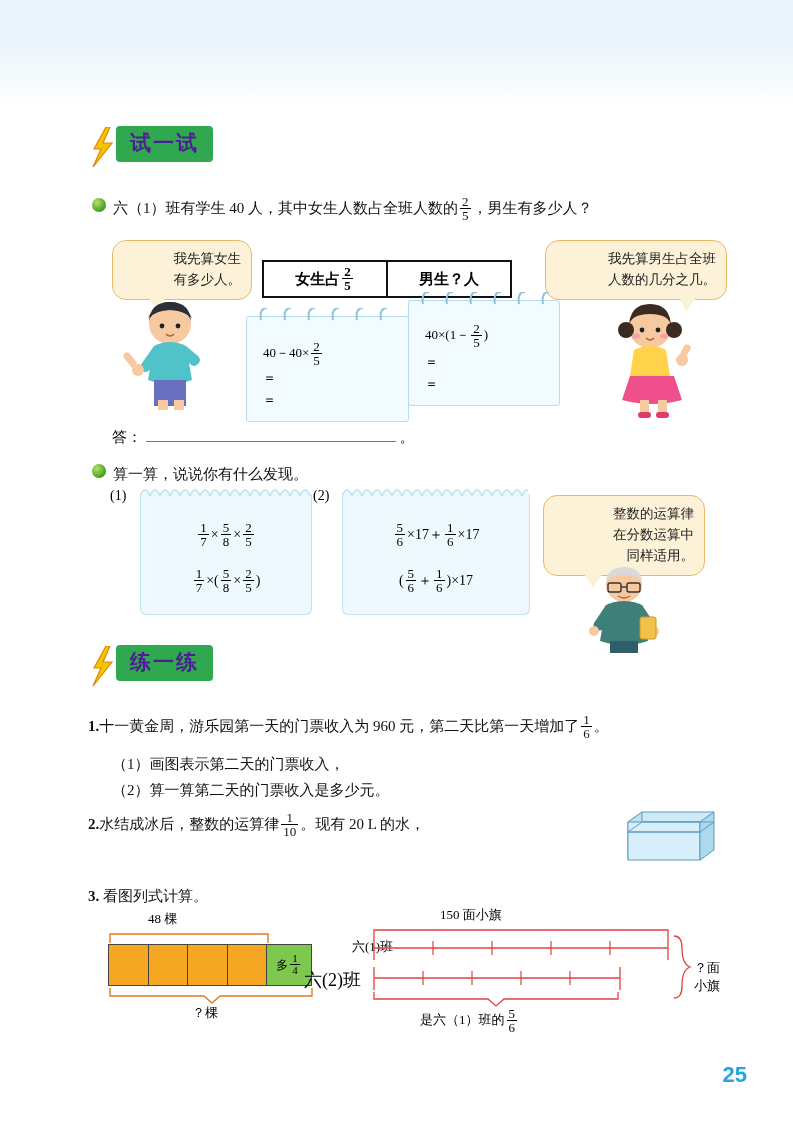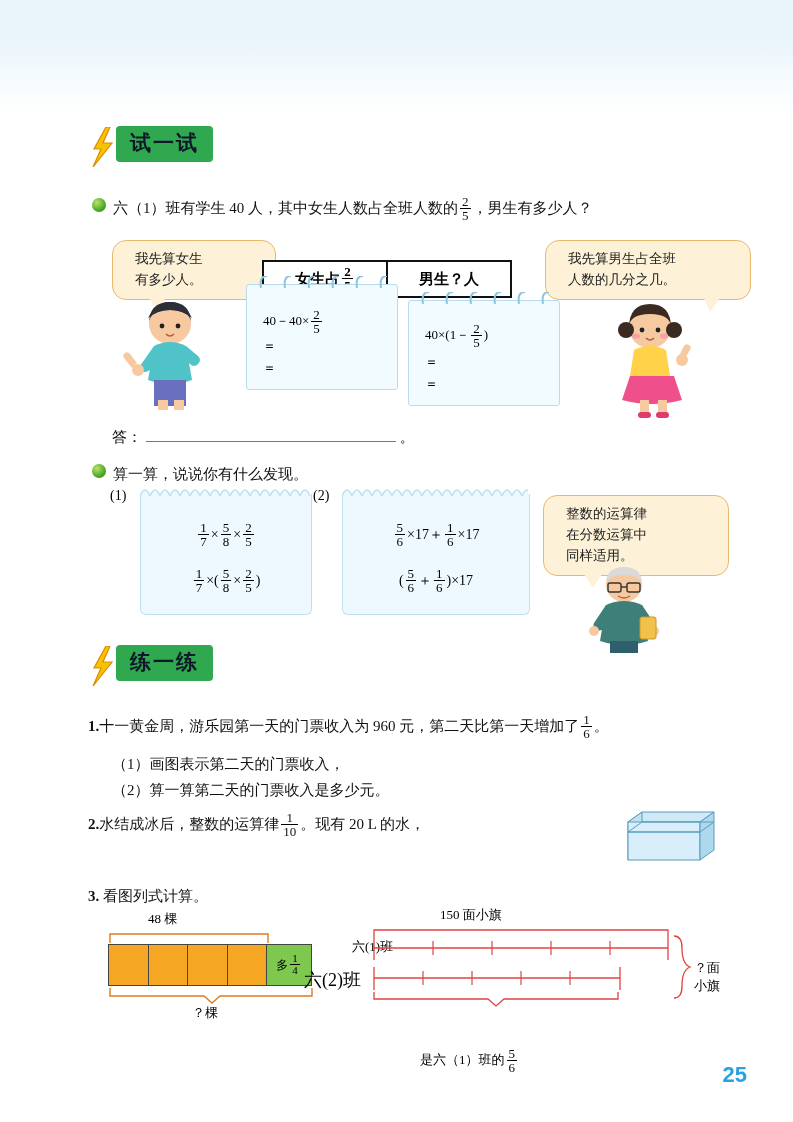--- a/index.html
+++ b/index.html
@@ -15,38 +15,38 @@
     background:
       linear-gradient(to bottom,#eaf4fb 0px,#eaf4fb 40px,#f3f9fd 70px,#ffffff 110px);
   }
   
   .frac{display:inline-flex;flex-direction:column;align-items:center;vertical-align:middle;
         line-height:1;font-size:13px;margin:0 2px;position:relative;top:-1px;}
   .frac .num{padding:0 2px;}
   .frac .den{padding:0 2px;border-top:1px solid #000;}
   .sec-title{position:absolute;display:flex;align-items:center;}
   .badge{
-    display:inline-block;color:#0f172a;font-weight:bold;font-size:21px;
+    display:inline-block;color:#4c1d95;font-weight:bold;font-size:21px;
     font-family:"Liberation Sans",sans-serif;
     padding:3px 14px 5px 14px;border-radius:4px;letter-spacing:2px;
   }
   .bolt{
     width:26px;height:34px;position:relative;margin-right:2px;
   }
   .bolt svg{position:absolute;left:0;top:0;}
   .greendot{
     width:14px;height:14px;border-radius:50%;
     background:radial-gradient(circle at 35% 32%,#b7e26a,#3f9f1f 70%,#2e7d14);
     display:inline-block;margin-right:7px;flex:0 0 auto;position:relative;top:2px;
   }
   .txt{font-size:15px;color:#111;line-height:1.7;}
   
   .bubble{
     position:absolute;background:#fdf2d8;border:1.5px solid #e8b96b;border-radius:14px;
-    font-size:13.5px;color:#222;line-height:1.55;padding:8px 22px;text-align:left;
+    font-size:13.5px;color:#222;line-height:1.55;padding:8px 10px;text-align:right;
   }
   
   .note{
     position:absolute;background:#f2fbff;border:1.5px solid #b8dced;border-radius:3px;
   }
   .torn{
     position:absolute;background:#eef9ff;border:1.5px solid #bfe0f0;border-top:none;border-radius:0 0 6px 6px;
   }
   
   .tbl{position:absolute;border:2px solid #111;display:flex;}
@@ -138,21 +138,21 @@
     <div class="cell" style="width:50%;">
       <span>女生占</span>
         <span class="frac">
           <span class="num">2</span>
           <span class="den">5</span>
         </span>
     </div>
     <div class="cell" style="width:50%;">男生？人</div>
   </div>
 
-  <div class="note" style="left:246px;top:284px;width:150px;height:104px;">
+  <div class="note" style="left:246px;top:316px;width:150px;height:104px;padding-left:11px;">
     <svg width="150" height="14" style="position:absolute;left:0;top:-9px;">
       <g stroke="#8fc4de" stroke-width="2" fill="none">
         <path d="M14 12 q-2-12 6-12"></path>
           <path d="M38 12 q-2-12 6-12"></path>
         <path d="M62 12 q-2-12 6-12"></path>
           <path d="M86 12 q-2-12 6-12"></path>
         <path d="M110 12 q-2-12 6-12"></path>
           <path d="M134 12 q-2-12 6-12"></path>
       </g>
     </svg>
@@ -377,21 +377,21 @@
     </svg>
 
     <svg width="24" height="70" style="position:absolute;left:370px;top:28px;">
       <path d="M4 2 Q12 2 12 14 Q12 30 20 33 Q12 36 12 52 Q12 64 4 64" fill="none" stroke="#e0433f" stroke-width="1.3"></path>
     </svg>
     <div style="position:absolute;left:394px;top:53px;font-size:13px;">？面小旗</div>
 
     <svg width="252" height="16" style="position:absolute;left:72px;top:86px;">
       <path d="M2 0 L2 7 L116 7 L124 14 L132 7 L246 7 L246 0" fill="none" stroke="#e0433f" stroke-width="1.3"></path>
     </svg>
-    <div style="position:absolute;left:120px;top:102px;font-size:13px;margin-top:40px;">
+    <div style="position:absolute;left:120px;top:102px;font-size:13px;">
       <span>是六（1）班的</span><span class="frac">
           <span class="num">5</span>
           <span class="den">6</span>
         </span>
     </div>
   </div>
 
   <div class="pagenum">25</div>
 
 </div>

